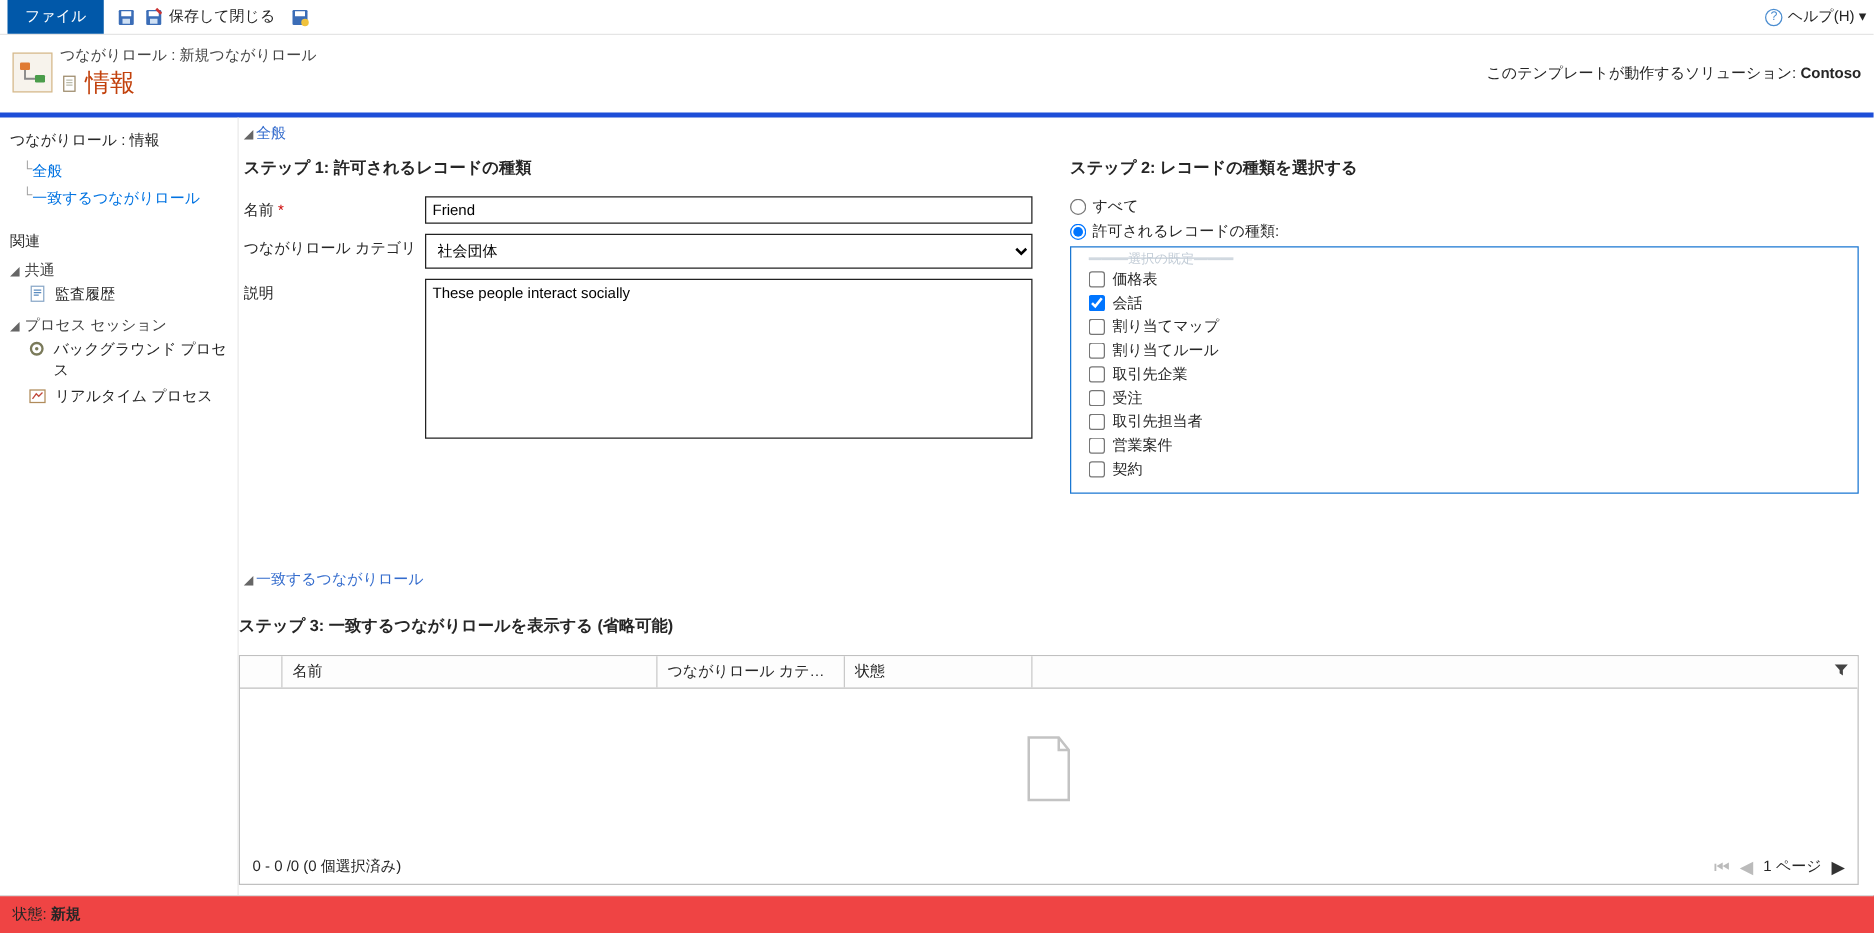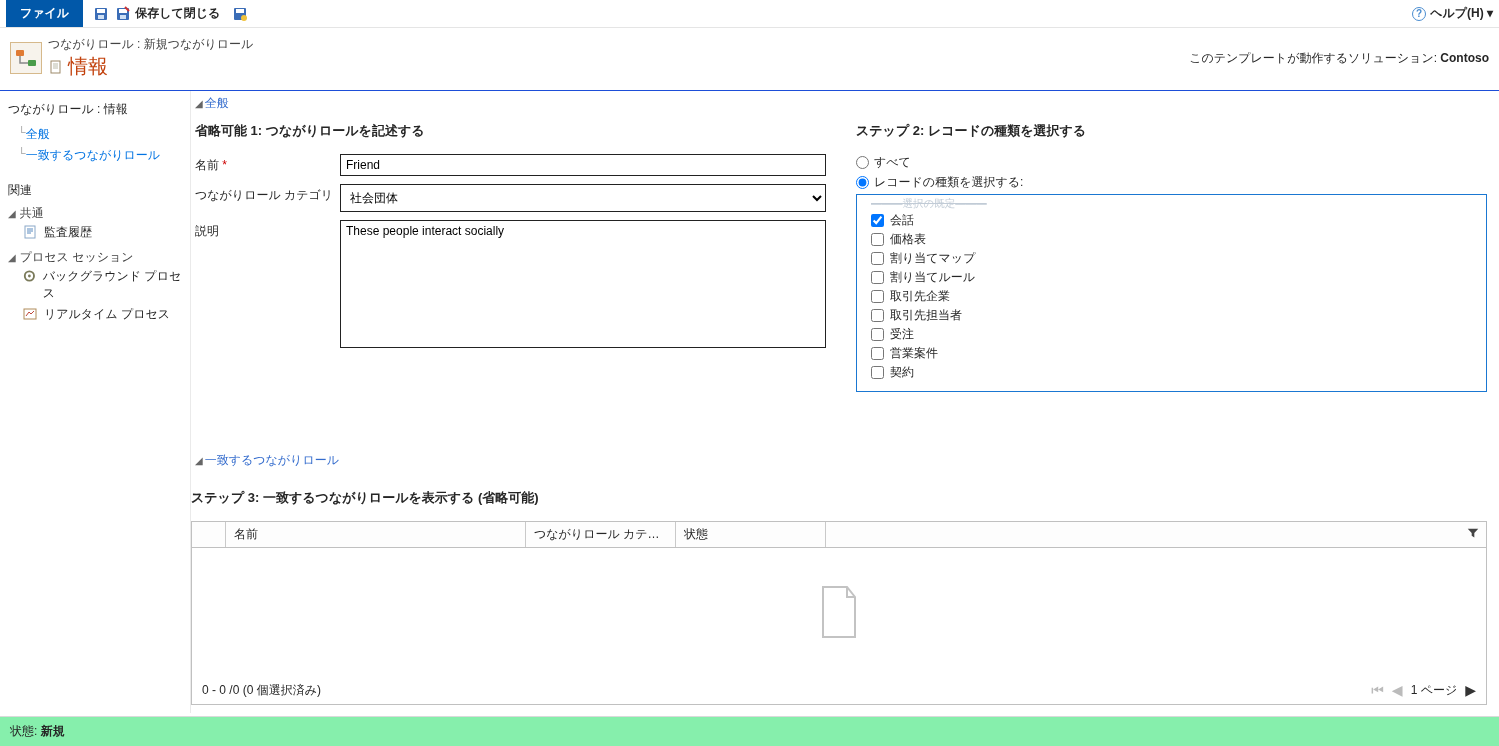--- a/index.html
+++ b/index.html
@@ -1,23 +1,23 @@
 <!DOCTYPE html>
 <html><head>
 <meta charset="utf-8">
 <style>
 * { box-sizing: border-box; margin: 0; padding: 0; }
 body { font-family: "Segoe UI", "Meiryo", sans-serif; font-size: 12px; color: #262626; background: #fff; width: 1499px; height: 746px; overflow: hidden; }
-.toolbar-row { height: 28px; display: flex; align-items: center; padding: 0 6px; border-bottom: 1px solid #e5e5e5; font-weight: bold;}
+.toolbar-row { height: 28px; display: flex; align-items: center; padding: 0 6px; border-bottom: 1px solid #e5e5e5;}
 .file-btn { background: #0158a9; color: #fff; padding: 4px 14px; height: 100%; display: flex; align-items: center; margin-right: 8px; font-size: 12px;}
 .tb-icon { width: 20px; height: 20px; display: inline-flex; align-items: center; justify-content: center; margin-right: 2px; cursor: pointer;}
 .tb-label { margin-right: 10px; cursor: pointer; }
 .help-area { margin-left: auto; display: flex; align-items: center; cursor: pointer;}
 .help-icon { width: 14px; height:14px; border-radius:50%; border:1px solid #4b8dd0; color:#4b8dd0; font-size:10px; display:inline-flex; align-items:center; justify-content:center; margin-right:4px;}
-.header-band { display: flex; align-items: center; padding: 8px 10px 10px 10px; border-bottom: 1px solid #1d4ed8;}
+.header-band { display: flex; align-items: center; padding: 8px 10px 10px 10px; border-bottom: 4px solid #1d4ed8;}
 .header-icon { width: 32px; height: 32px; background:#f7f3ec; border:1px solid #d6b98b; display:flex; align-items:center; justify-content:center; margin-right:6px;}
 .header-text .crumb { font-size: 12px; color:#444;}
 .header-text .title-row { display:flex; align-items:center; gap:4px;}
 .header-text .title-row .doc-ic{ width:16px;height:16px;}
 .header-text h2 { font-size: 20px; font-weight: 400; color:#c2410c;}
 .solution-text { margin-left:auto; font-size:12px;}
 .solution-text b{font-weight:bold;}
 .main-area { display:flex; height: calc(100% - 28px - 66px - 30px);}
 .sidebar { width: 190px; padding: 10px 8px; }
 .sb-title { font-size: 12px; margin-bottom: 6px;}
@@ -55,21 +55,21 @@
 .grid-head { display:flex; background:#fdfdfd; border-bottom:1px solid #c0c0c0; height:26px; align-items:center; position:relative;}
 .grid-h-cell { border-right:1px solid #c9c9c9; padding:0 8px; font-size:12px; height:100%; display:flex; align-items:center;}
 .grid-h-cell.cb{width:34px;}
 .filter-ic{ position:absolute; right:6px; cursor:pointer; font-size:14px; color:#444;}
 .grid-body { height:128px; display:flex; align-items:center; justify-content:center; overflow-y:scroll;}
 .doc-placeholder { width:44px; height:54px;}
 .grid-foot { display:flex; align-items:center; height:28px; padding:0 10px; font-size:12px;}
 .pager { margin-left:auto; display:flex; align-items:center; gap:8px;}
 .pager span.nav{cursor:pointer; color:#333; font-size:14px;}
 .pager span.nav.disabled{color:#bbb; cursor:default;}
-.status-bar { position:fixed; bottom:0; left:0; right:0; height:30px; border-top:1px solid #dadada; display:flex; align-items:center; padding:0 10px; background:#86efac;}
+.status-bar { position:fixed; bottom:0; left:0; right:0; height:30px; border-top:1px solid #dadada; display:flex; align-items:center; padding:0 10px; background:#ef4444;}
 </style>
 </head>
 <body>
 
 <div class="toolbar-row">
   <div class="file-btn">ファイル</div>
   <span class="tb-icon">
     <svg viewBox="0 0 16 16" width="16" height="16">
         <rect x="2" y="2" width="12" height="12" fill="#3b6db7" rx="1"></rect>
         <rect x="4" y="3" width="8" height="4" fill="#fff"></rect>
@@ -164,21 +164,21 @@
 
   <div class="content">
     <div class="sec-link">
         <span class="tri">◢</span>
         <span>全般</span>
       </div>
 
     <div class="dual-col">
 
       <div class="col">
-        <div class="step-h">省略可能 1: つながりロールを記述する</div>
+        <div class="step-h">ステップ 1: 許可されるレコードの種類</div>
         <div class="form-row">
           <div class="form-label"><span>名前</span> <span class="req">*</span></div>
           <div class="form-input"><input type="text" value="Friend" style=""></div>
         </div>
         <div class="form-row">
           <div class="form-label">つながりロール カテゴリ</div>
           <div class="form-input">
             <select>
               <option>社会団体</option>
             </select>
@@ -191,52 +191,52 @@
       </div>
 
       <div class="col">
         <div class="step-h">ステップ 2: レコードの種類を選択する</div>
         <label class="radio-row">
             <input type="radio" name="rt" style="">
             <span>すべて</span>
           </label>
         <label class="radio-row">
             <input type="radio" name="rt" checked="" style="">
-            <span>レコードの種類を選択する:</span>
+            <span>許可されるレコードの種類:</span>
           </label>
         <div class="record-box">
           <div class="blurrow">―――選択の既定―――</div>
           <div id="record-list">
               <label class="chk-row">
+                <input type="checkbox" style="">
+                <span>価格表</span>
+              </label>
+              <label class="chk-row">
                 <input type="checkbox" checked="" style="">
                 <span>会話</span>
               </label>
               <label class="chk-row">
                 <input type="checkbox" style="">
-                <span>価格表</span>
-              </label>
-              <label class="chk-row">
-                <input type="checkbox" style="">
                 <span>割り当てマップ</span>
               </label>
               <label class="chk-row">
                 <input type="checkbox" style="">
                 <span>割り当てルール</span>
               </label>
               <label class="chk-row">
                 <input type="checkbox" style="">
                 <span>取引先企業</span>
               </label>
               <label class="chk-row">
                 <input type="checkbox" style="">
+                <span>受注</span>
+              </label>
+              <label class="chk-row">
+                <input type="checkbox" style="">
                 <span>取引先担当者</span>
-              </label>
-              <label class="chk-row">
-                <input type="checkbox" style="">
-                <span>受注</span>
               </label>
               <label class="chk-row">
                 <input type="checkbox" style="">
                 <span>営業案件</span>
               </label>
               <label class="chk-row">
                 <input type="checkbox" style="">
                 <span>契約</span>
               </label>
             </div>

